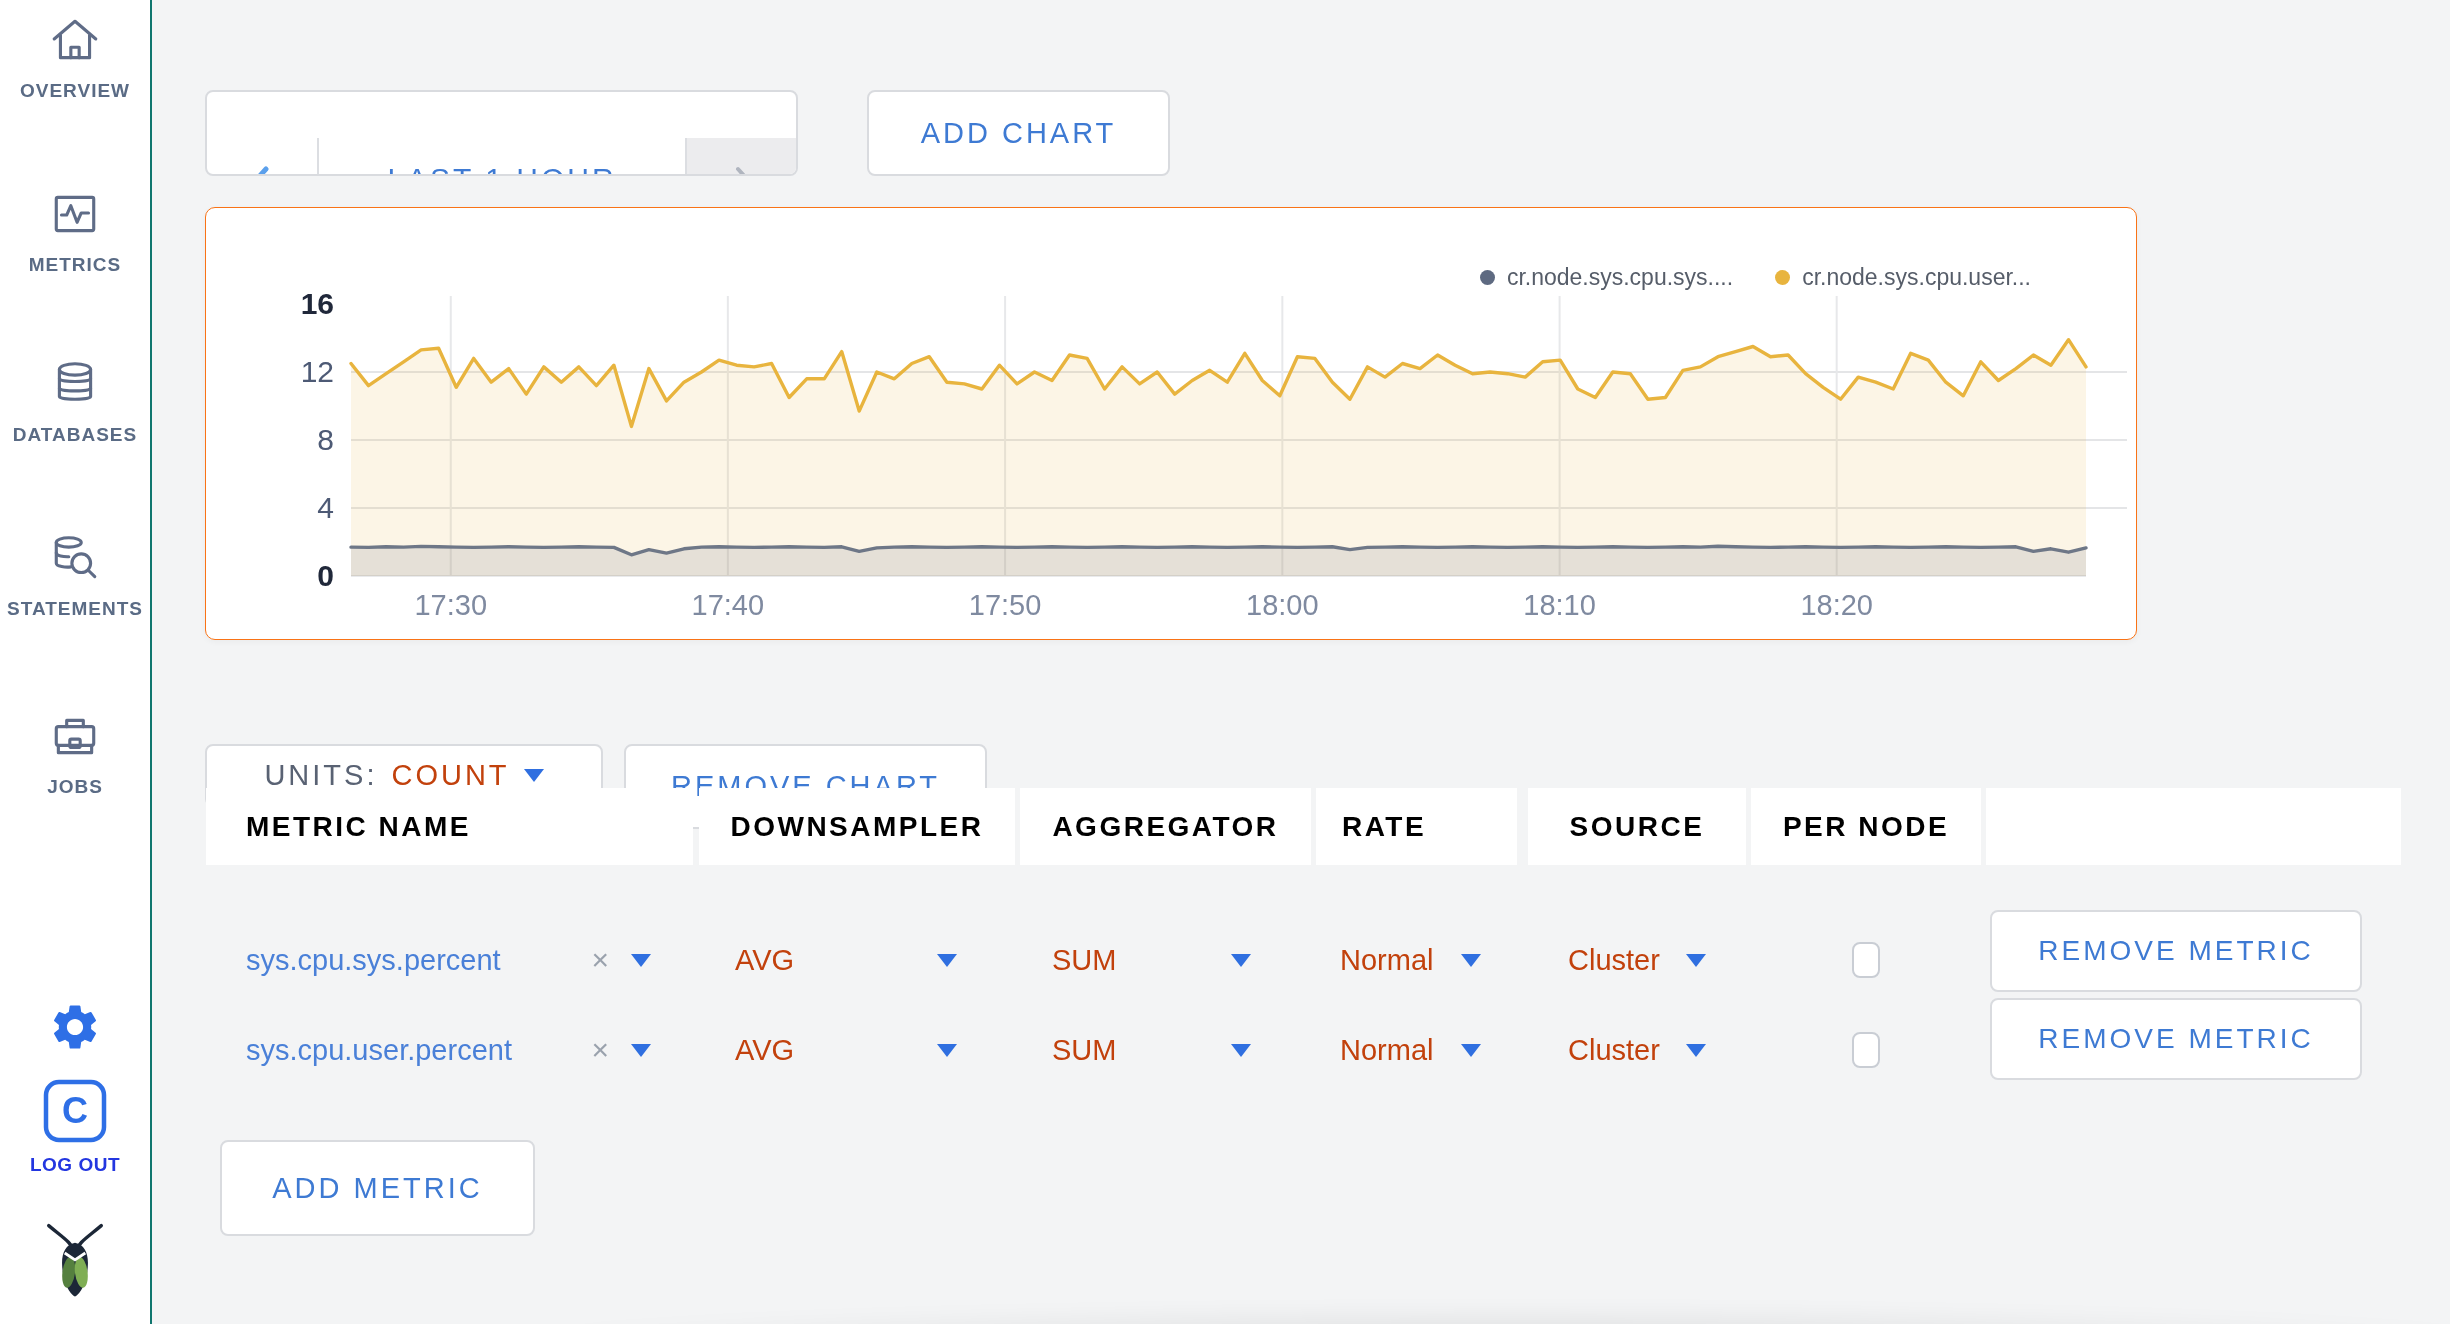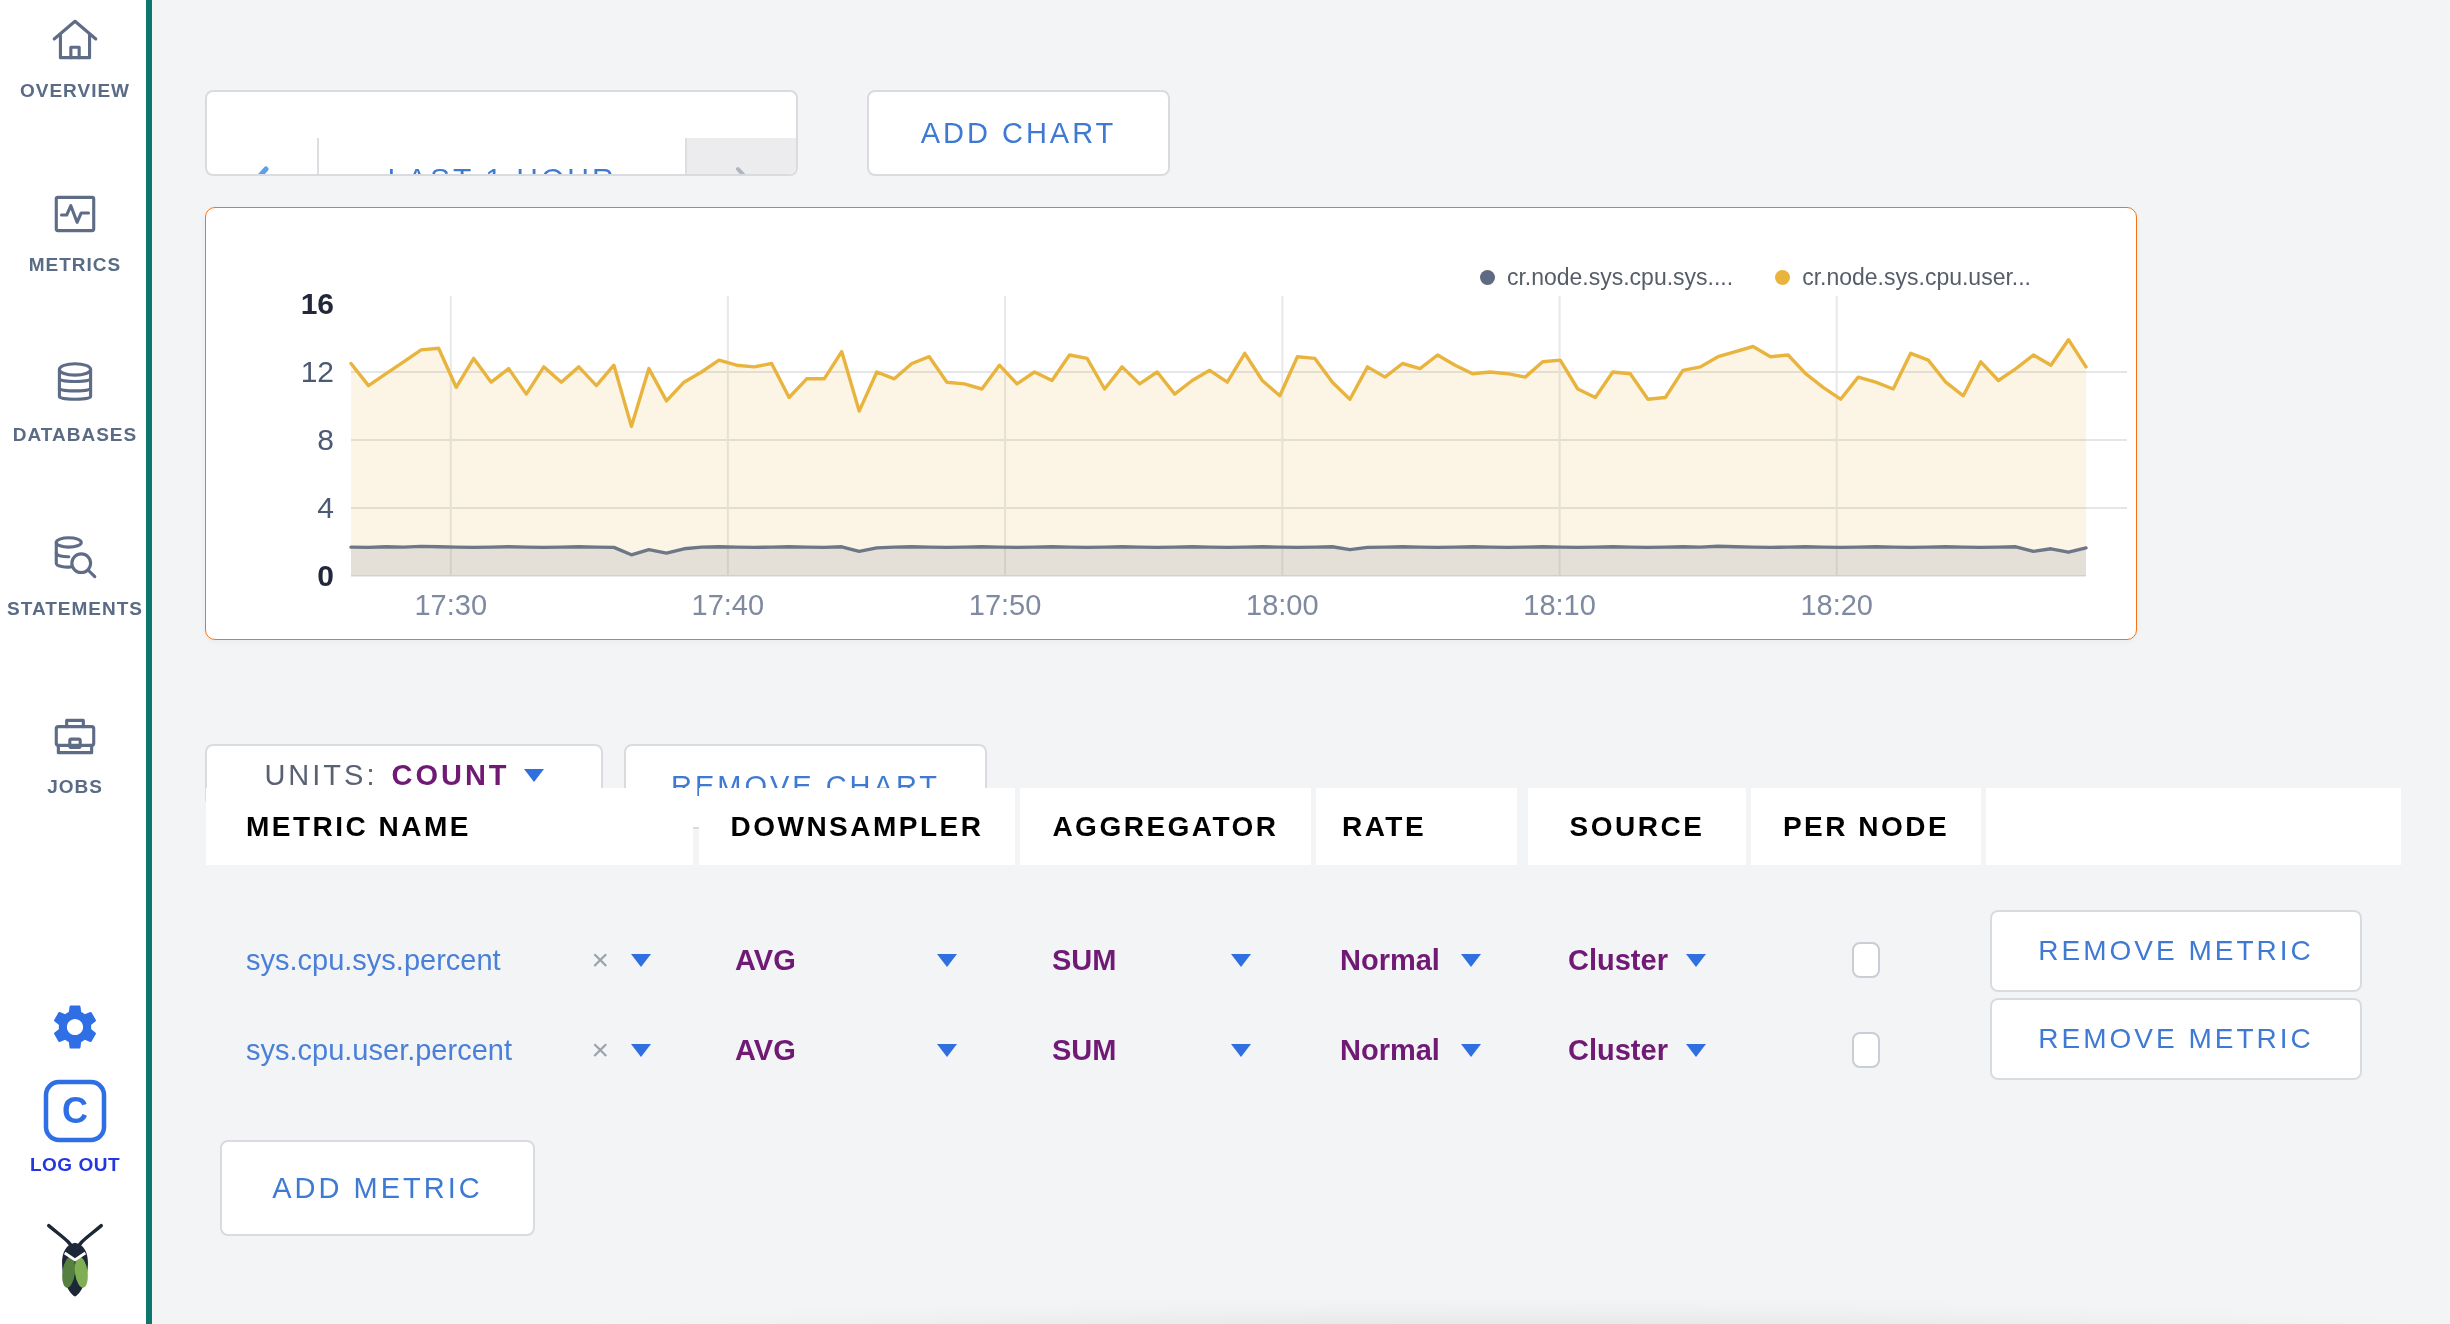--- a/index.html
+++ b/index.html
@@ -1,21 +1,21 @@
 <!DOCTYPE html>
 <html><head>
 <meta charset="utf-8">
 <style>
   * { margin:0; padding:0; box-sizing:border-box; }
   html,body { width:2450px; height:1324px; overflow:hidden;
     font-family:"Liberation Sans", sans-serif; background:#f3f4f5; }
 
   
   .sidebar { position:absolute; left:0; top:0; width:152px; height:1324px;
-    background:#ffffff; border-right:6px solid #0f766e; z-index:5; }
+    background:#ffffff; border-right:2px solid #0f766e; z-index:5; }
   .side-item { position:absolute; left:0; width:150px; display:flex;
     flex-direction:column; align-items:center; gap:14px; }
   .side-item .lbl { font-size:19px; font-weight:700; letter-spacing:1px;
     color:#5a6b85; }
   .side-icon { display:block; }
   .logout-lbl { font-size:19px; font-weight:800; letter-spacing:.5px; color:#2336e0; }
 
   
   .content { position:absolute; left:154px; top:0; right:0; bottom:0; }
   .page-title { position:absolute; left:51px; top:0px; font-size:47px;
@@ -49,21 +49,21 @@
     gap:14px; }
   .units-label { color:#596273; font-size:29px; letter-spacing:3px; }
   .remove-chart { position:absolute; left:470px; top:744px; width:363px; height:85px; }
 
   
   .th { position:absolute; top:788px; height:77px; background:#fff;
     display:flex; align-items:center; justify-content:center;
     color:#000000; font-size:28px; font-weight:700; letter-spacing:2.5px; }
   .row-cell { position:absolute; display:flex; align-items:center; }
   .metric-name { font-size:29px; color:#4a80d8; }
-  .sel-val { font-size:29px; color:#701a75;font-weight:bold; }
+  .sel-val { font-size:29px; color:#c2410c; }
   .caret { width:0; height:0; border-left:10px solid transparent;
     border-right:10px solid transparent; border-top:13px solid #2f6fe0; }
   .clear-x { font-size:30px; color:#9aa2ad; }
   .checkbox { width:28px; height:36px; background:#fff; border:2px solid #c9cdd4;
     border-radius:8px; }
   .remove-metric { position:absolute; left:1836px; width:372px; height:82px;
     font-size:28px; }
   .add-metric { position:absolute; left:66px; top:1140px; width:315px; height:96px; }
 
   .bottom-shadow { position:absolute; left:420px; right:0; bottom:-14px; height:36px;

